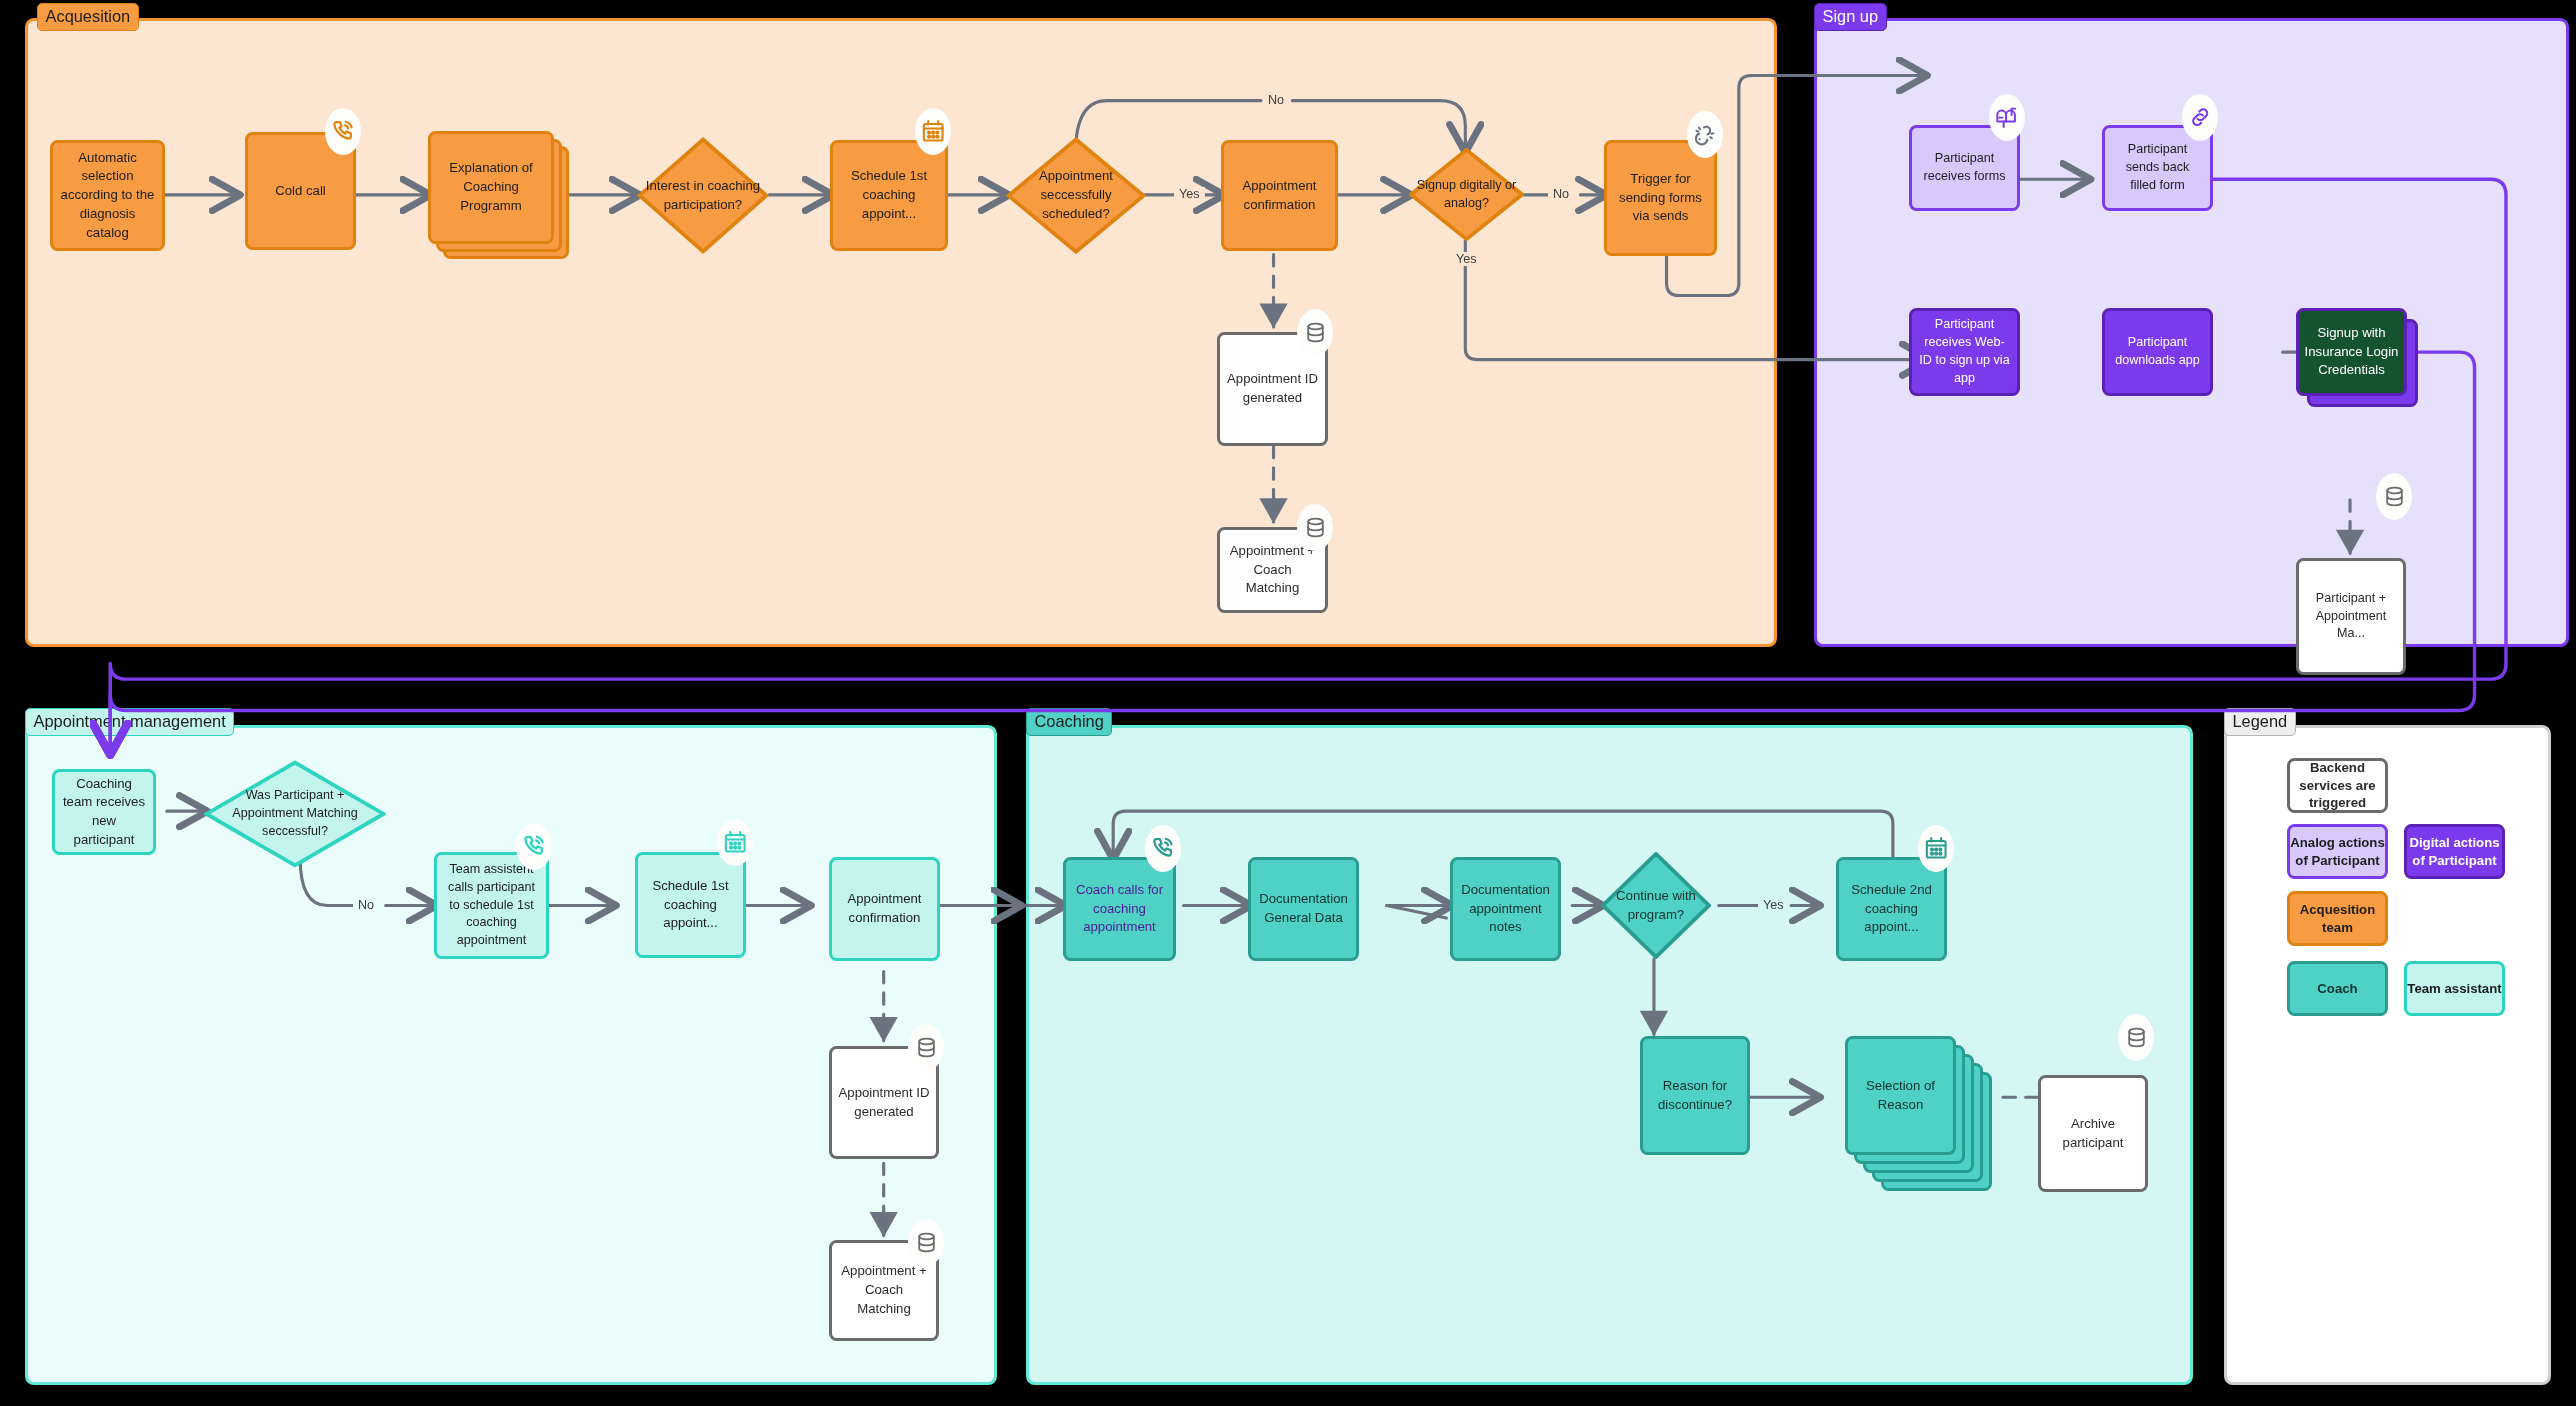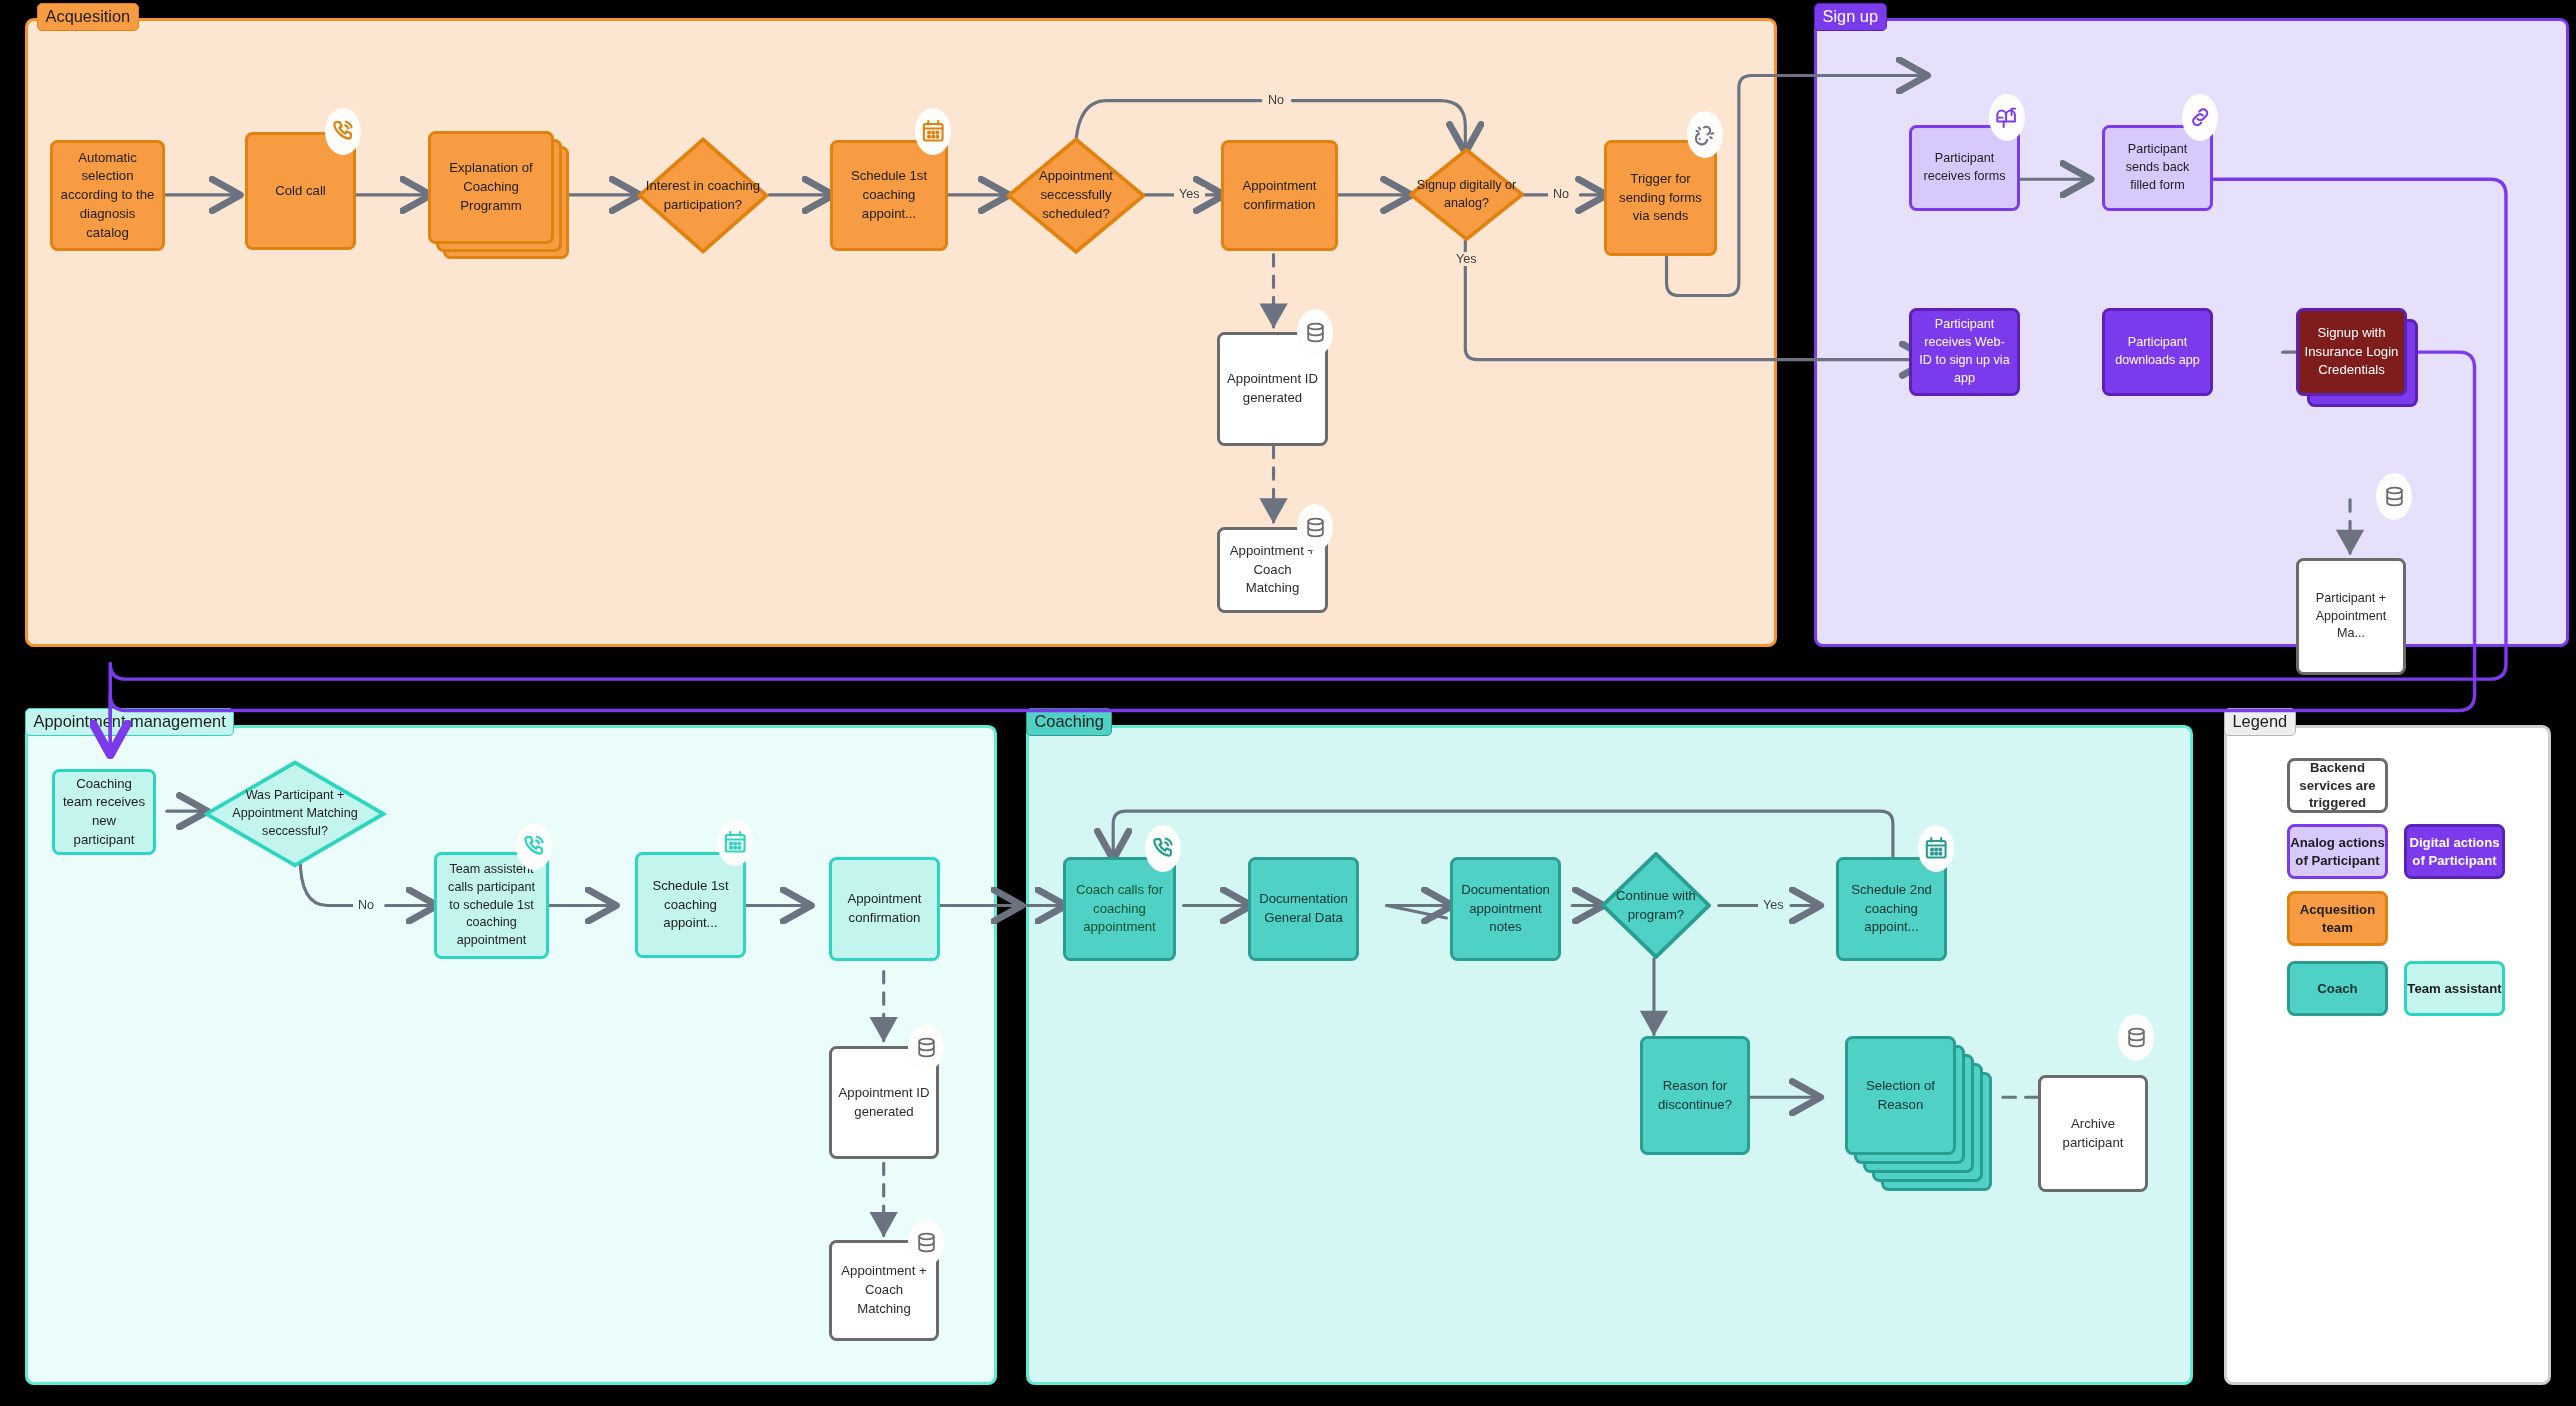--- a/index.html
+++ b/index.html
@@ -308,21 +308,21 @@
       <path d="M14.4 10.4a3.6 3.6 0 0 0-5.1 0l-2.6 2.6a3.6 3.6 0 1 0 5.1 5.1l1-1"></path>
     </svg>
   </div>
 
   <div class="node small" style="left:1909px; top:308px; width:111px; height:88px; background:#7c3aed; border-color:#5b21b6; color:#ffffff;">Participant receives Web-ID to sign up via app</div>
 
   <div class="node small" style="left:2102px; top:308px; width:111px; height:88px; background:#7c3aed; border-color:#5b21b6; color:#ffffff;">Participant downloads app</div>
 
   <div class="stack" style="left:2296px; top:308px; width:129px; height:104px;">
     <div class="card" style="left:11.3px; top:11.3px; width:111px; height:88px; background:#7c3aed; border-color:#5b21b6;"></div>
-    <div class="card front" style="left:0; top:0; width:111px; height:88px; background:#7f1d1d; border-color:#5b21b6; color:#ffffff;">Signup with Insurance Login Credentials</div>
+    <div class="card front" style="left:0; top:0; width:111px; height:88px; background:#14532d; border-color:#5b21b6; color:#ffffff;">Signup with Insurance Login Credentials</div>
   </div>
 
   <div class="node small" style="left:2296px; top:558px; width:110px; height:117px; background:#fff; border-color:#6b6b6b; color:#2b2b2b;">Participant + Appointment Ma...</div>
   <div class="badge" style="left:2376px; top:473px;">
     <svg width="25" height="25" viewBox="0 0 24 24" fill="none" stroke="#6b6b6b" stroke-width="1.7" stroke-linecap="round">
       <ellipse cx="12" cy="6.2" rx="7" ry="2.8"></ellipse>
       <path d="M5 6.2v11.6c0 1.55 3.13 2.8 7 2.8s7-1.25 7-2.8V6.2"></path>
       <path d="M5 12c0 1.55 3.13 2.8 7 2.8s7-1.25 7-2.8"></path>
     </svg>
   </div>
@@ -379,21 +379,21 @@
       <path d="M5 6.2v11.6c0 1.55 3.13 2.8 7 2.8s7-1.25 7-2.8V6.2"></path>
       <path d="M5 12c0 1.55 3.13 2.8 7 2.8s7-1.25 7-2.8"></path>
     </svg>
   </div>
 
   <div class="elabel" style="left:353px; top:898px; background:#eafdfb; padding:0 5px;">No</div>
 
   <div class="lane" style="left:1026px; top:725px; width:1167px; height:660px; background:#d5f7f4; border-color:#5eead4;"></div>
   <div class="lane-title" style="left:1026px; top:708px; background:#4fd1c5; border-color:#2a9d91; color:#1d1d1d;">Coaching</div>
 
-  <div class="node" style="left:1063px; top:857px; width:113px; height:104px; background:#4fd1c5; border-color:#2a9d91; color:#14532d;">Coach calls for coaching appointment</div>
+  <div class="node" style="left:1063px; top:857px; width:113px; height:104px; background:#4fd1c5; border-color:#2a9d91; color:#4c1d95;">Coach calls for coaching appointment</div>
   <div class="badge" style="left:1145px; top:825px;">
     <svg width="28" height="28" viewBox="0 0 24 24" fill="none" stroke="#2a9d91" stroke-width="1.9" stroke-linecap="round" stroke-linejoin="round">
       <path d="M14.5 3.2a6.6 6.6 0 0 1 4.8 4.8M13.8 6.3a3.6 3.6 0 0 1 2.6 2.6"></path>
       <path d="M6.3 3.6h3l1.5 3.7-1.9 1.1a11 11 0 0 0 5 5l1.1-1.9 3.7 1.5v3a1.6 1.6 0 0 1-1.8 1.6C11.2 17 5.3 11.1 4.6 5.4A1.6 1.6 0 0 1 6.3 3.6z"></path>
     </svg>
   </div>
 
   <div class="node" style="left:1248px; top:857px; width:111px; height:104px; background:#4fd1c5; border-color:#2a9d91; color:#10332f;">Documentation General Data</div>
 
   <div class="node" style="left:1450px; top:857px; width:111px; height:104px; background:#4fd1c5; border-color:#2a9d91; color:#10332f;">Documentation appointment notes</div>

